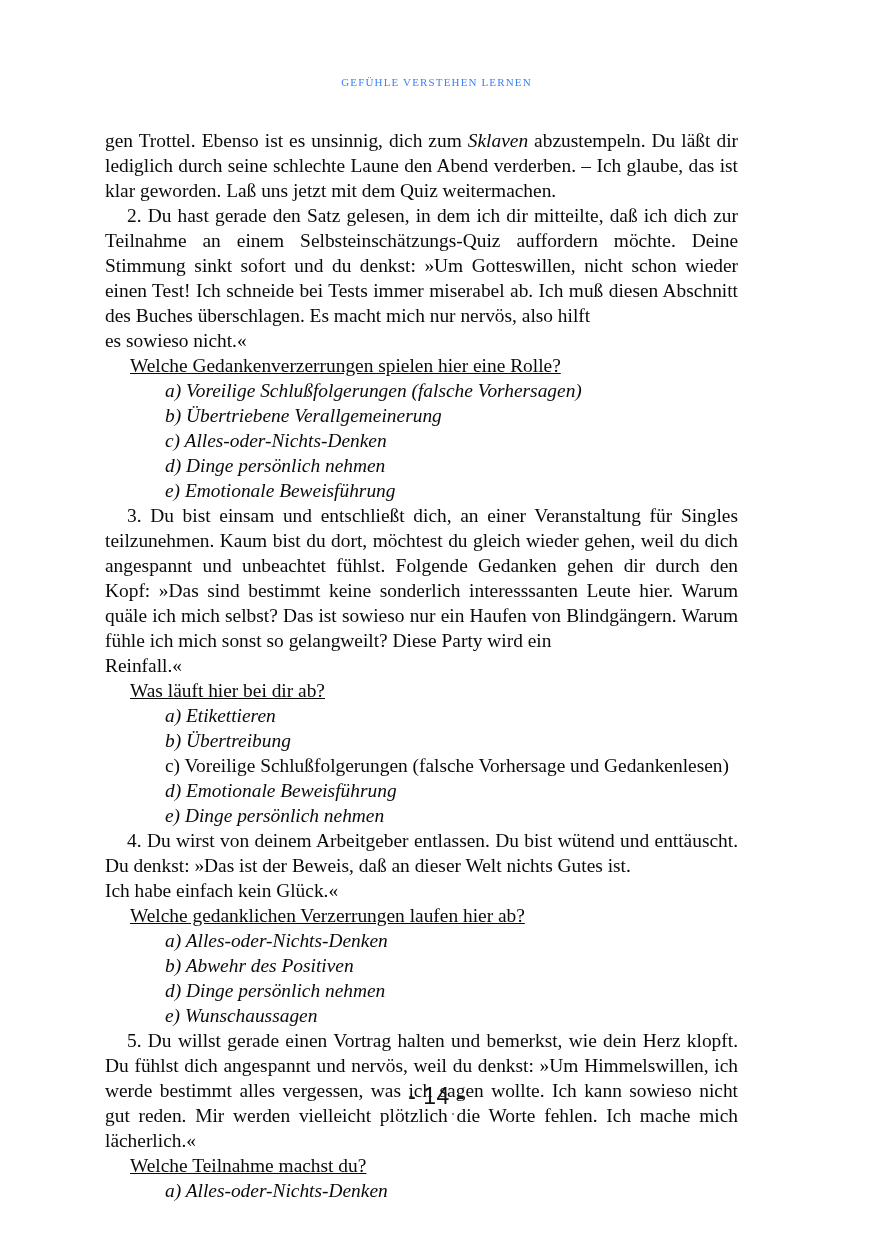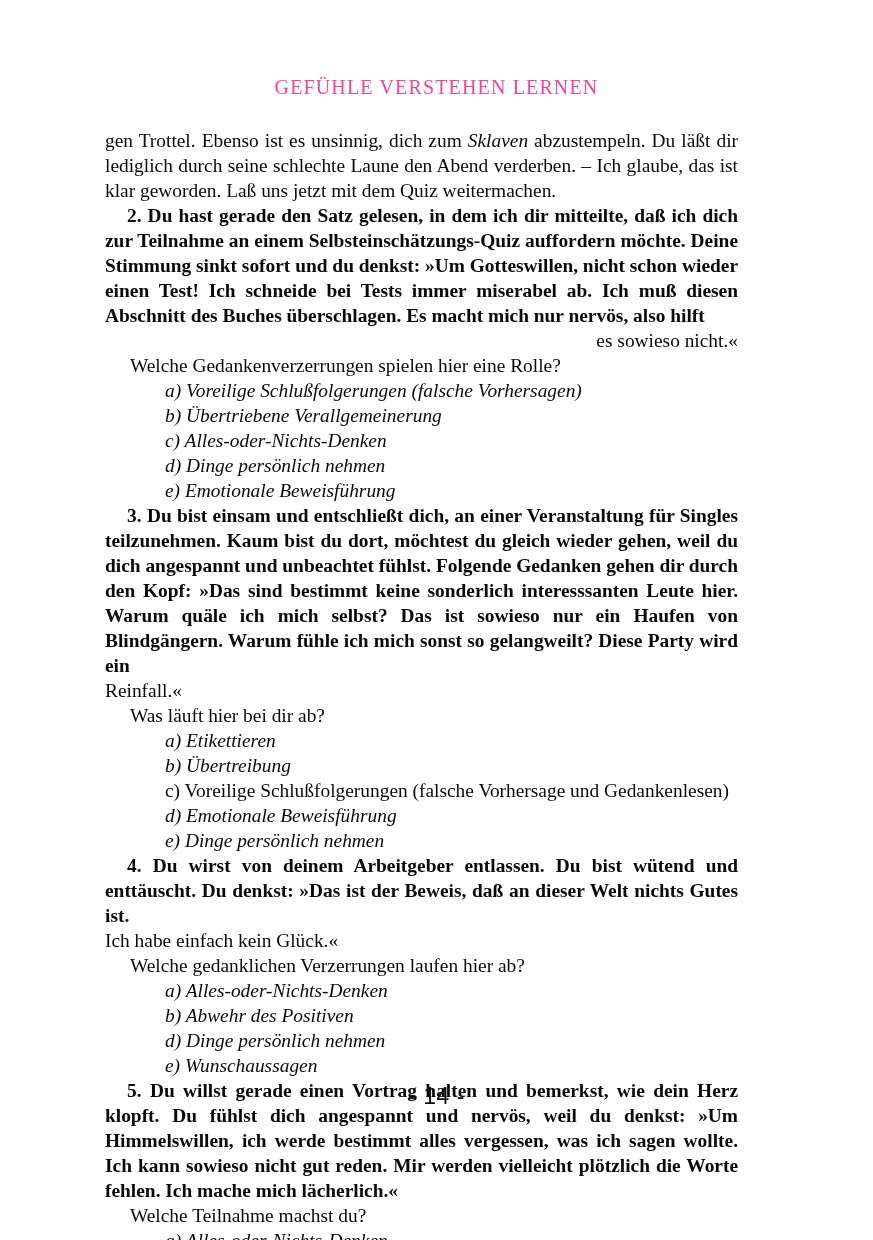--- a/index.html
+++ b/index.html
@@ -19,25 +19,25 @@
     color: #0a0a0a;
   }
 
   
   .running-head {
     position: absolute;
     top: 76px;
     left: 0;
     width: 873px;
     text-align: center;
-    font-size: 20px;
+    font-size: 11px;
     letter-spacing: 1.15px;
     font-variant: small-caps;
     text-transform: uppercase;
-    color: #ec4899;
+    color: #3b82f6;
   }
 
   
   .column {
     position: absolute;
     left: 105px;
     top: 110px;
     width: 633px;
     font-size: 19.4px;
     line-height: 25px;
@@ -50,27 +50,28 @@
 
   .para {
     margin: 0;
     text-align: justify;
   }
   .para:last-child { text-align: left; }
 
   
   .para.continued { text-indent: 0; }
   
-  .para.numbered { text-indent: 22px; font-weight: bold; }
+  .para.numbered { text-indent: 22px; }
 
   
   .question {
     margin: 0;
     text-align: left;
     padding-left: 25px;
+    text-decoration: underline;
   }
 
   
   .option {
     margin: 0;
     text-align: justify;
     padding-left: 86px;
     text-indent: -26px;
   }
   .option.nowrap { text-align: left; font-style: italic; }
@@ -106,21 +107,21 @@
 
 <div class="page">
 
   <div class="running-head">GEFÜHLE VERSTEHEN LERNEN</div>
 
   <div class="column">
 
     <p class="para continued"><span>gen Trottel. Ebenso ist es unsinnig, dich zum </span><span class="ital">Sklaven</span><span> abzustempeln. Du läßt dir lediglich durch seine schlechte Laune den Abend verderben. – Ich glaube, das ist klar geworden. Laß uns jetzt mit dem Quiz weitermachen.</span></p>
 
     <p class="para numbered">2. Du hast gerade den Satz gelesen, in dem ich dir mitteilte, daß ich dich zur Teilnahme an einem Selbsteinschätzungs-Quiz auffordern möchte. Deine Stimmung sinkt sofort und du denkst: »Um Gotteswillen, nicht schon wieder einen Test! Ich schneide bei Tests immer miserabel ab. Ich muß diesen Abschnitt des Buches überschlagen. Es macht mich nur nervös, also hilft</p>
-    <p class="para" style="text-align:right">es sowieso nicht.«</p>
+    <p class="para" style="text-align:left">es sowieso nicht.«</p>
     <p class="question">Welche Gedankenverzerrungen spielen hier eine Rolle?</p>
     <p class="option nowrap">a) Voreilige Schlußfolgerungen (falsche Vorhersagen)</p>
     <p class="option nowrap">b) Übertriebene Verallgemeinerung</p>
     <p class="option nowrap">c) Alles-oder-Nichts-Denken</p>
     <p class="option nowrap">d) Dinge persönlich nehmen</p>
     <p class="option nowrap">e) Emotionale Beweisführung</p>
 
     <p class="para numbered">3. Du bist einsam und entschließt dich, an einer Veranstaltung für Singles teilzunehmen. Kaum bist du dort, möchtest du gleich wieder gehen, weil du dich angespannt und unbeachtet fühlst. Folgende Gedanken gehen dir durch den Kopf: »Das sind bestimmt keine sonderlich interesssanten Leute hier. Warum quäle ich mich selbst? Das ist sowieso nur ein Haufen von Blindgängern. Warum fühle ich mich sonst so gelangweilt? Diese Party wird ein</p>
     <p class="para" style="text-align:left">Reinfall.«</p>
     <p class="question">Was läuft hier bei dir ab?</p>

